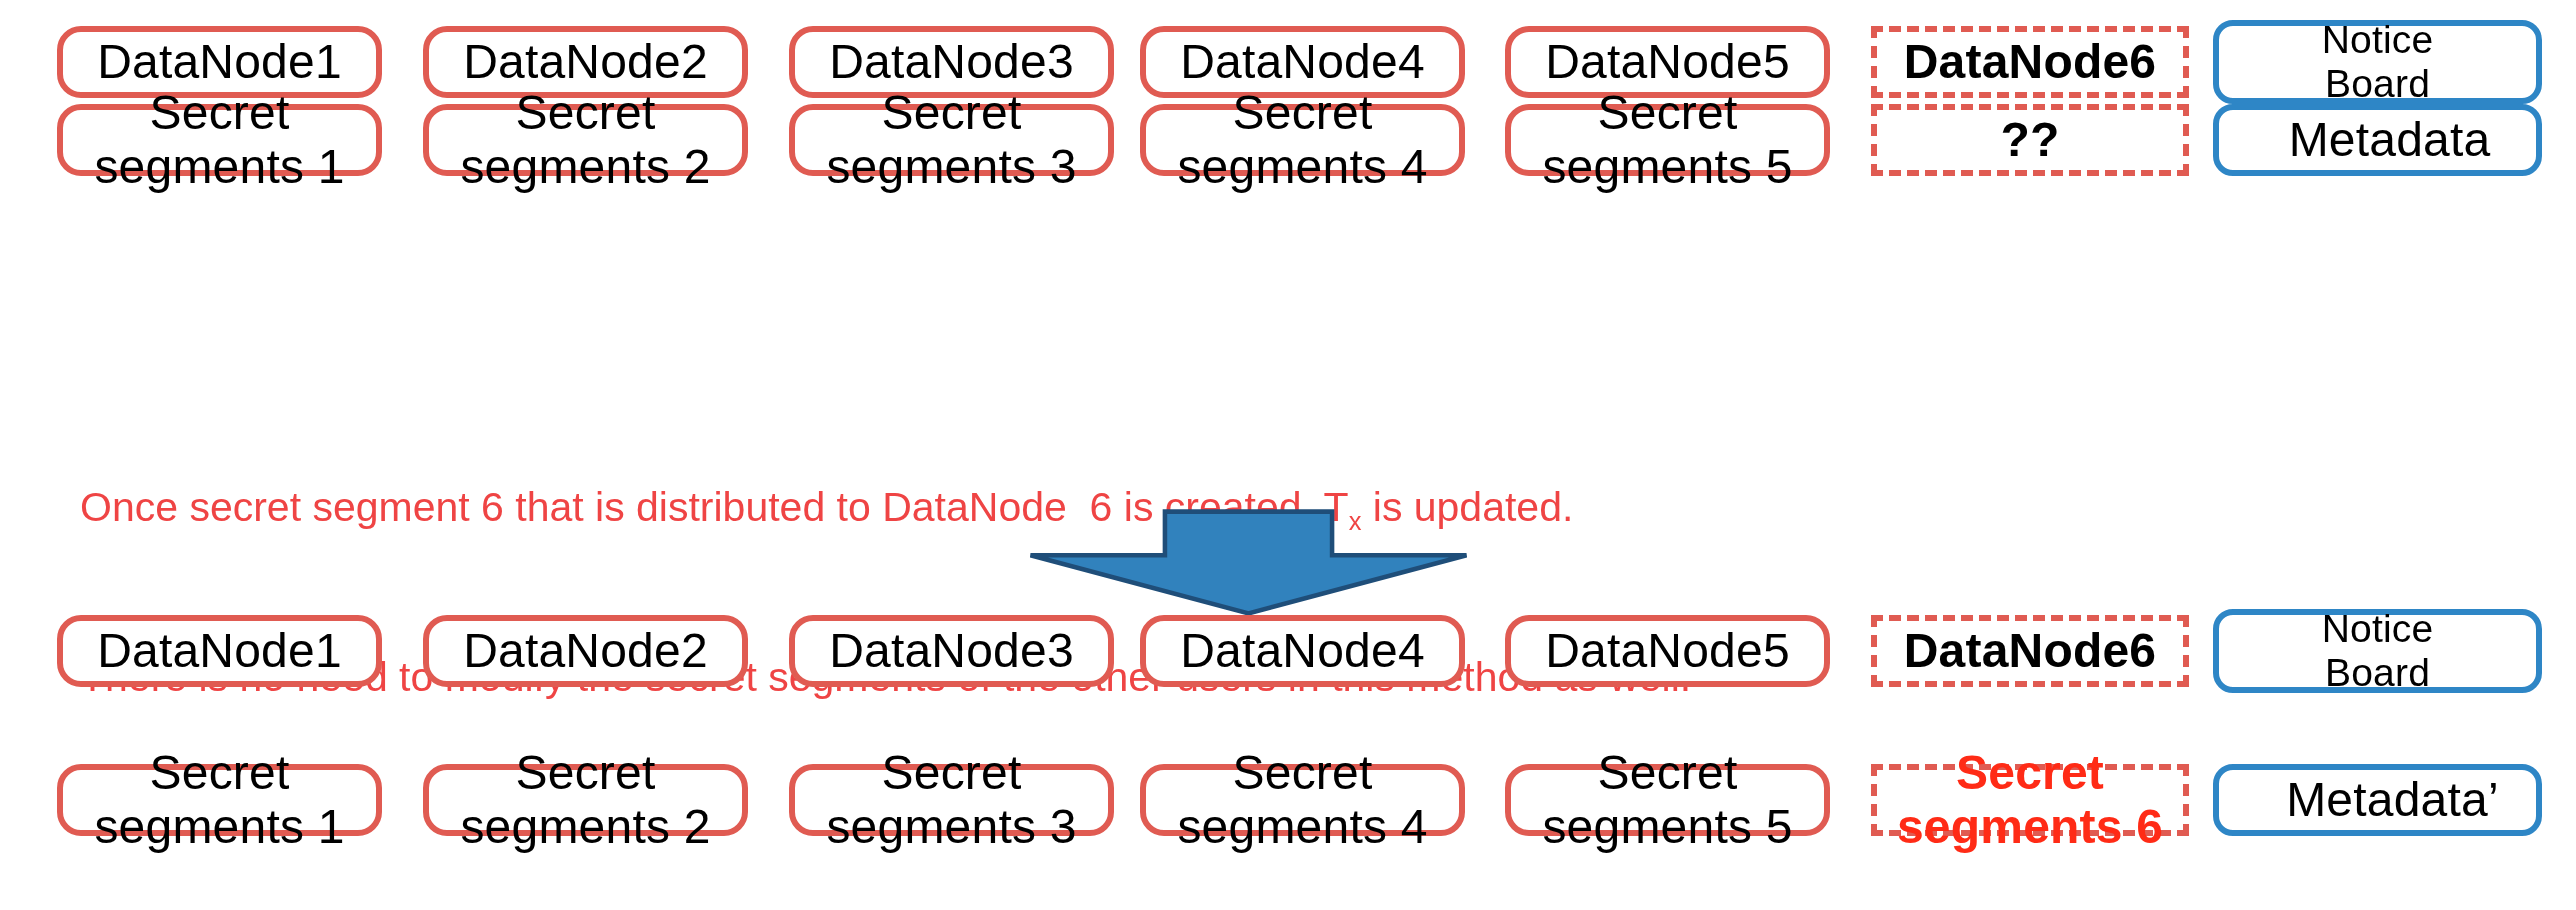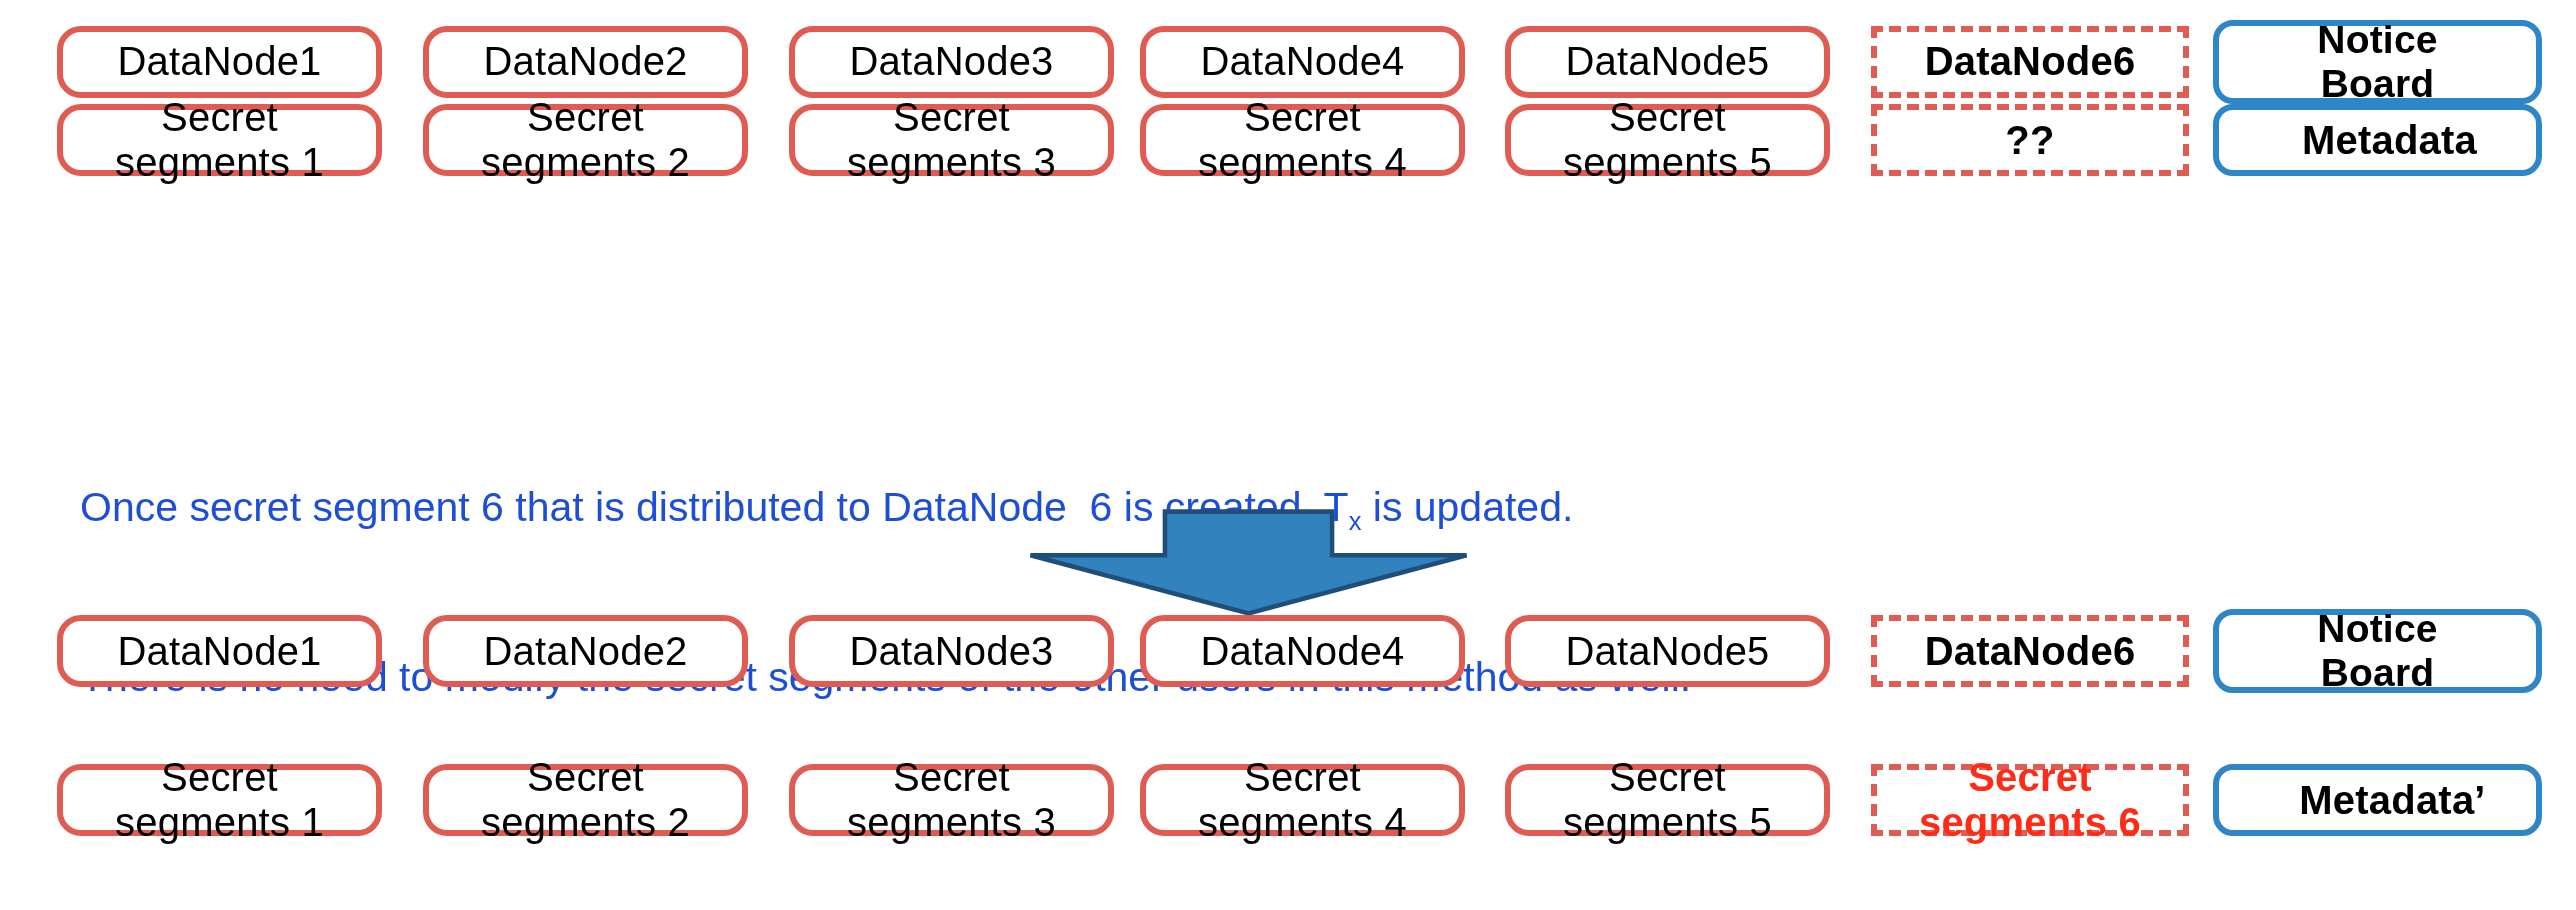--- a/index.html
+++ b/index.html
@@ -26,48 +26,47 @@
   .box {
     position: absolute;
     box-sizing: border-box;
     background: #ffffff;
     display: flex;
     align-items: center;
     justify-content: center;
     text-align: center;
     line-height: 1.12;
     color: #000000;
-    font-size: 40px;
+    font-size: 48px;
     letter-spacing: 0.2px;
     white-space: pre-line;
   }
 
   .box.red-solid {
     border: 6.4px solid #E05B52;
     border-radius: 24px;
   }
   .box.red-dashed {
     border: 6.4px dashed #E05B52;
     border-radius: 0px;
     font-weight: bold;
   }
   .box.blue-solid {
     border: 6.4px solid #2E86C6;
     border-radius: 20px;
-    font-weight: bold;
   }
 
   .box .txt { display:block; }
   .box.red-text .txt { color: #FF2B16; }
 
   
   .caption {
     position: absolute;
     font-size: 41px;
-    color: #1d4ed8;
+    color: #ef4444;
     line-height: 1.38;
     white-space: pre;
   }
   .caption .sub {
     font-size: 25.5px;
     vertical-align: baseline;
     position: relative;
     top: 9px;
   }
 

